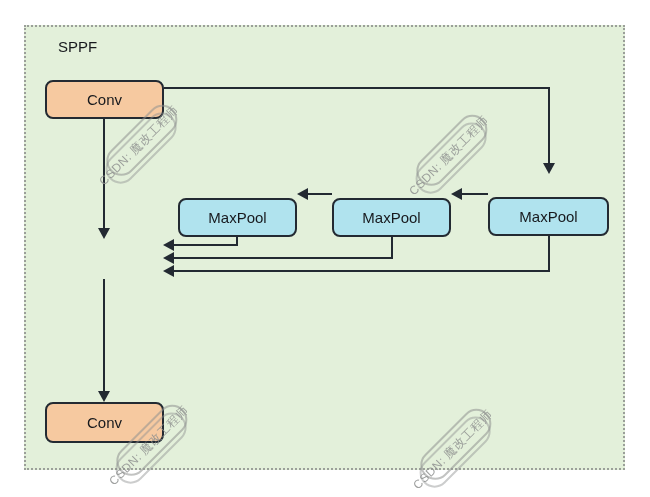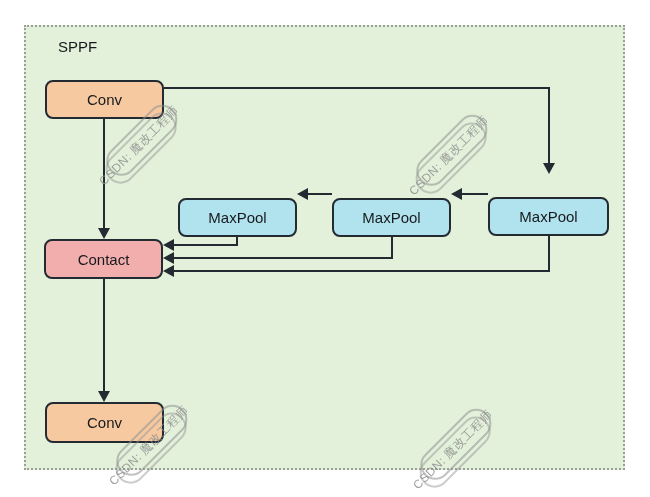--- a/index.html
+++ b/index.html
@@ -103,23 +103,20 @@
   </div>
 
   <div class="node node--maxpool" style="left:332px;top:175px;width:119px;height:39px">
     <span>MaxPool</span>
   </div>
 
   <div class="node node--maxpool" style="left:488px;top:174px;width:121px;height:39px">
     <span>MaxPool</span>
   </div>
 
-  <div class="node node--contact" style="left:44px;top:239px;width:119px;height:40px">
-    <span>Contact</span>
-  </div>
 
   <div class="node node--conv" style="left:45px;top:402px;width:119px;height:41px">
     <span>Conv</span>
   </div>
 
   <div class="wm" style="left:139px;top:146px">
     <div class="wm-cap"></div>
     <div class="wm-cap wm-cap2"></div>
     <div class="wm-text">CSDN: 魔改工程师</div>
   </div>

